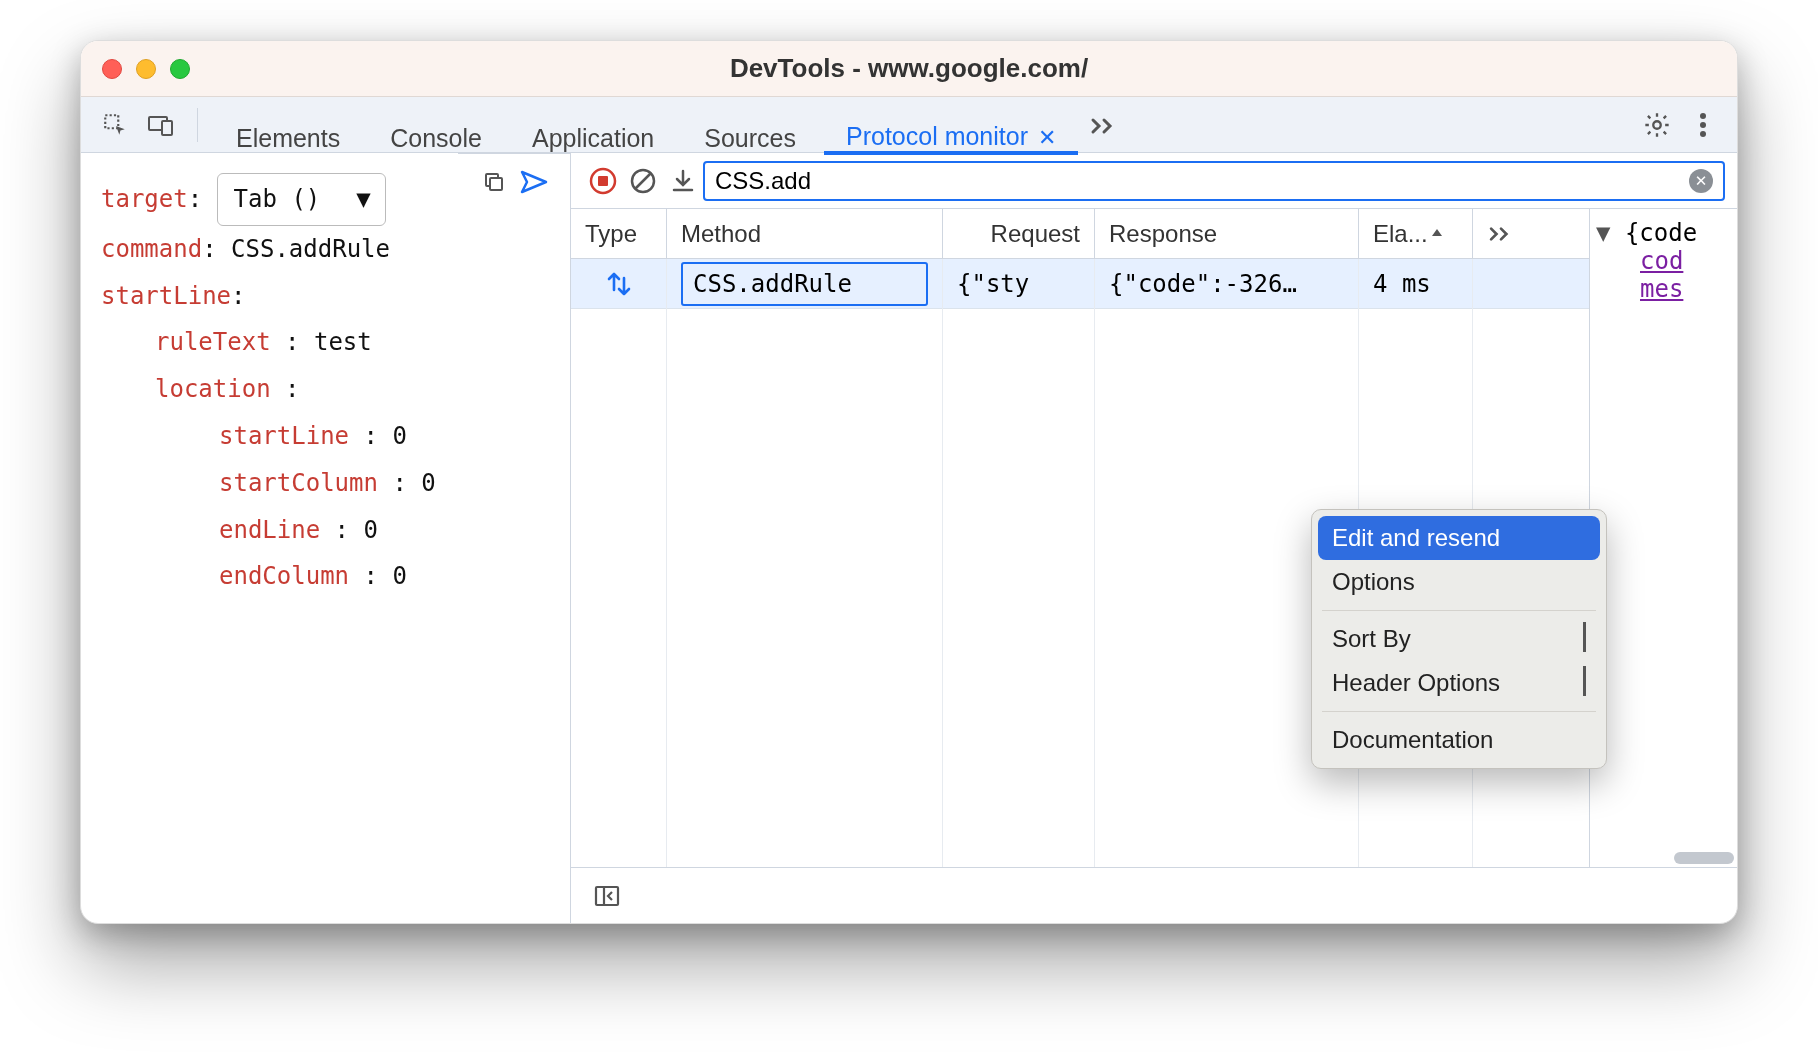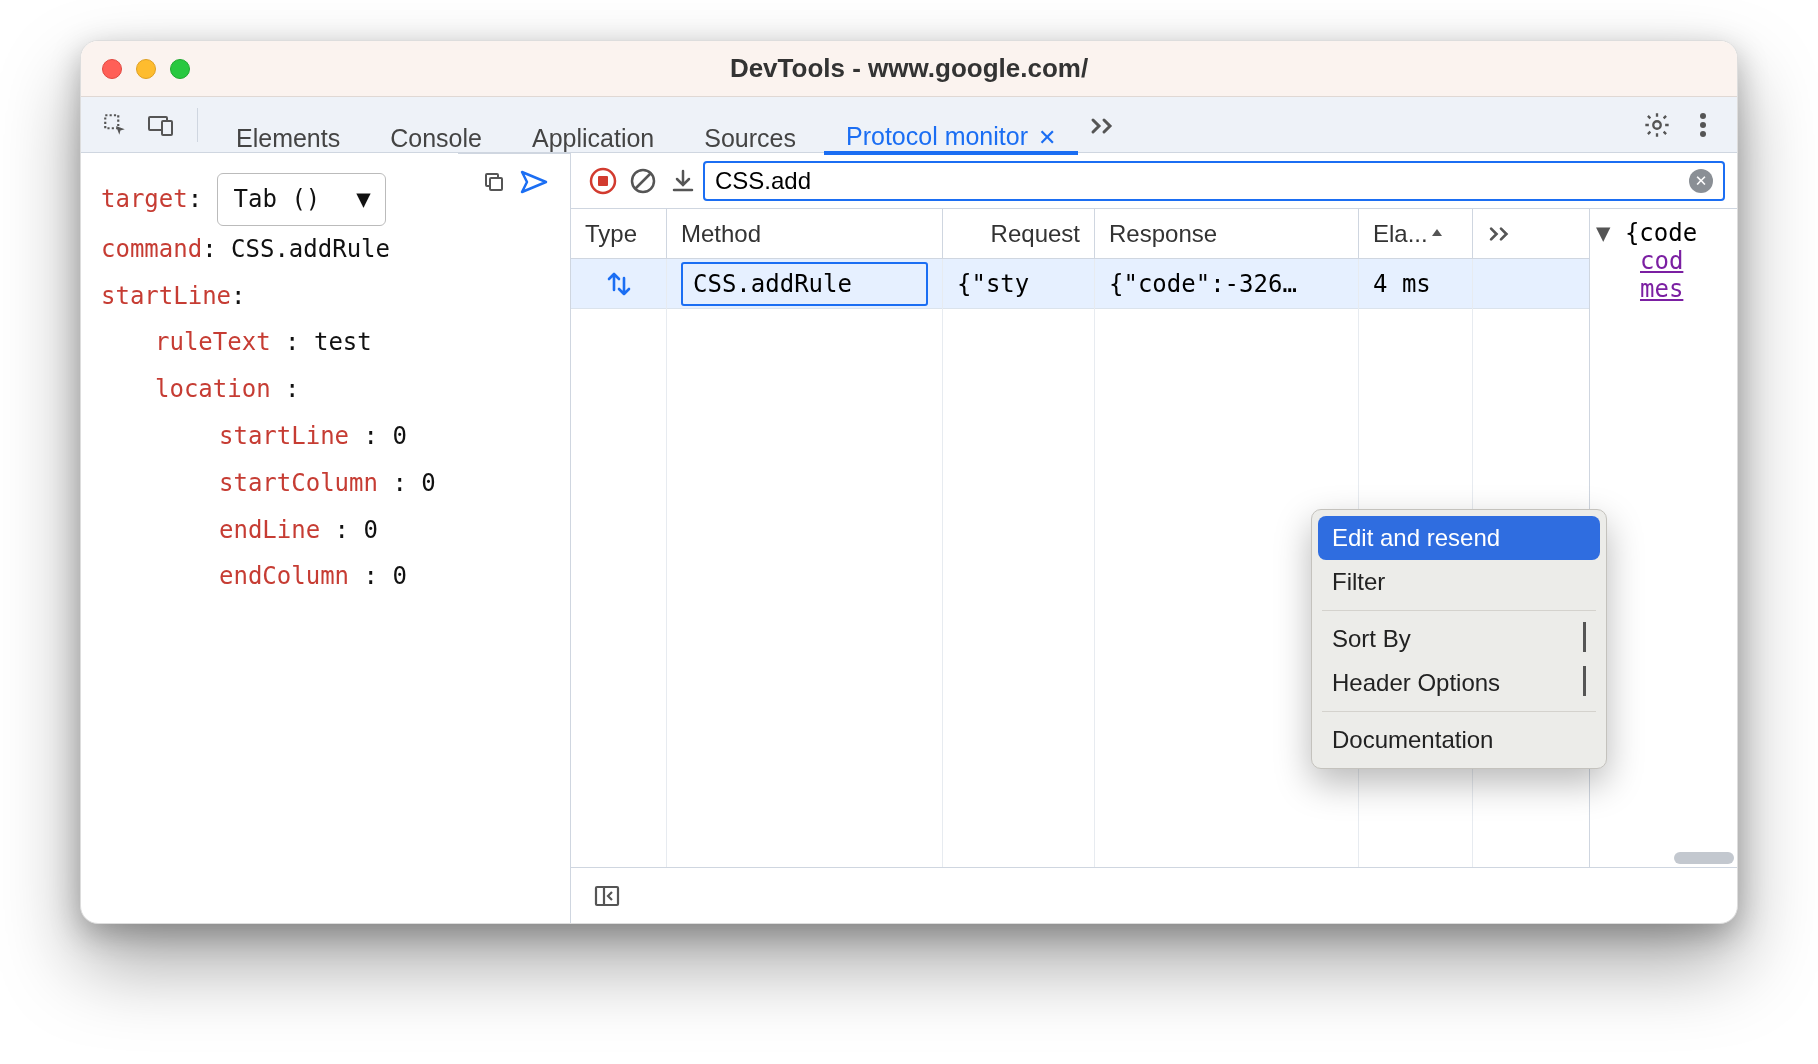--- a/index.html
+++ b/index.html
@@ -295,21 +295,21 @@
             <div class="line" style="padding-left:44px;"><span class="key2">cod</span></div>
             <div class="line" style="padding-left:44px;"><span class="key2">mes</span></div>
             <div class="scrollthumb"></div>
           </div>
 
           <div class="context-menu">
             <div class="menu-item hl">
                 <span>Edit and resend</span>
               </div>
             <div class="menu-item">
-                <span>Filter</span>
+                <span>Options</span>
               </div>
             <div class="menu-sep"></div>
             <div class="menu-item">
                 <span>Sort By</span>
                 <span class="chev-r"></span>
               </div>
             <div class="menu-item">
                 <span>Header Options</span>
                 <span class="chev-r"></span>
               </div>

